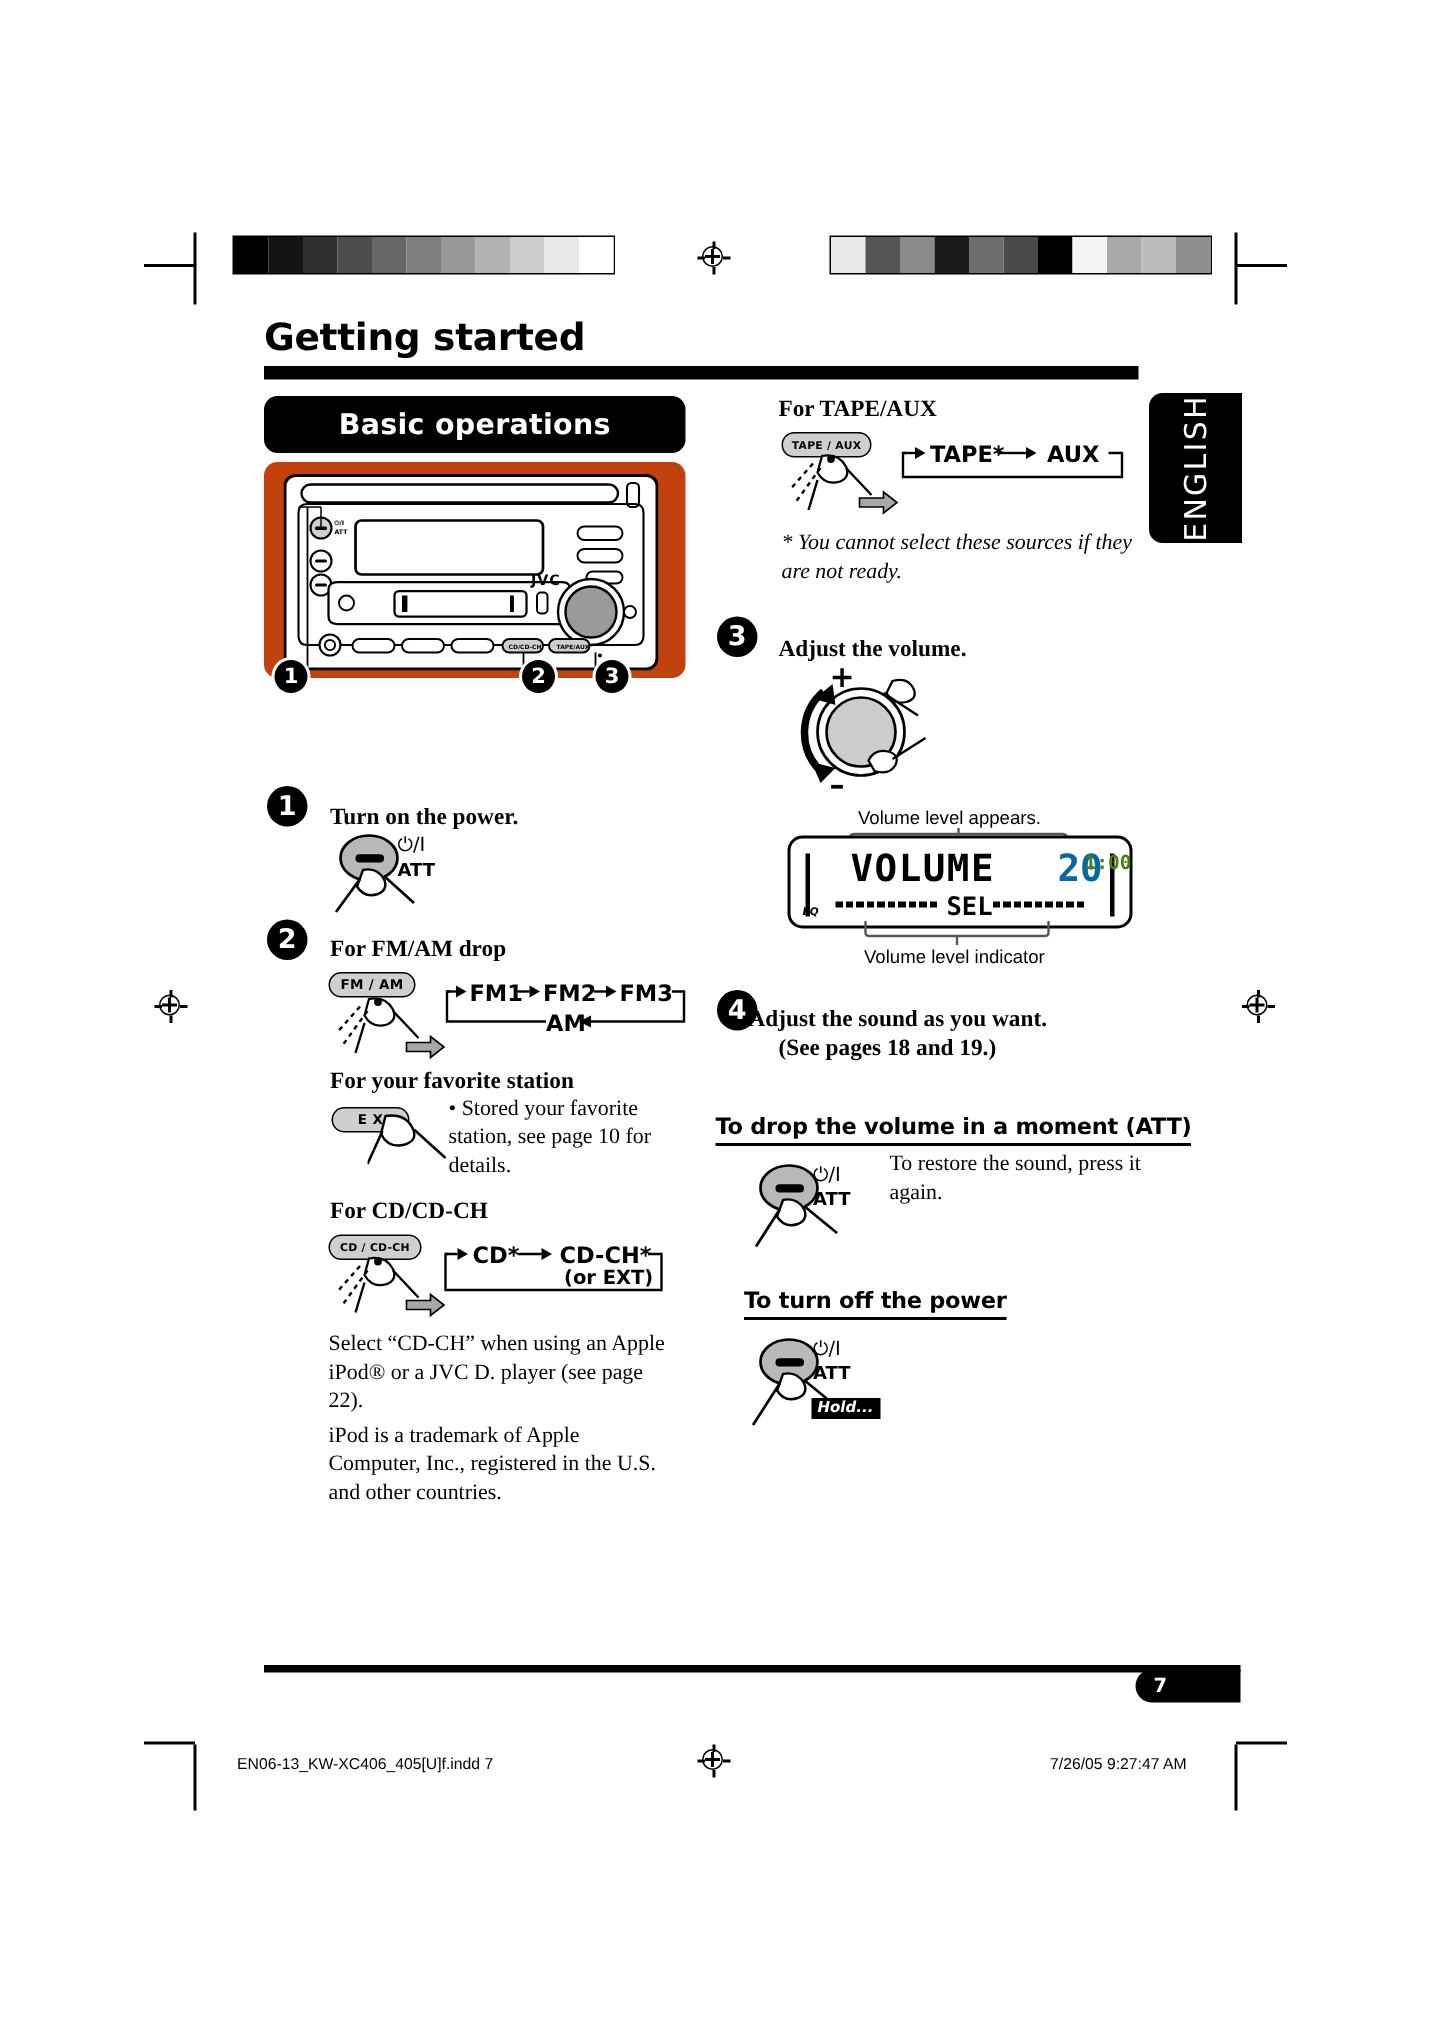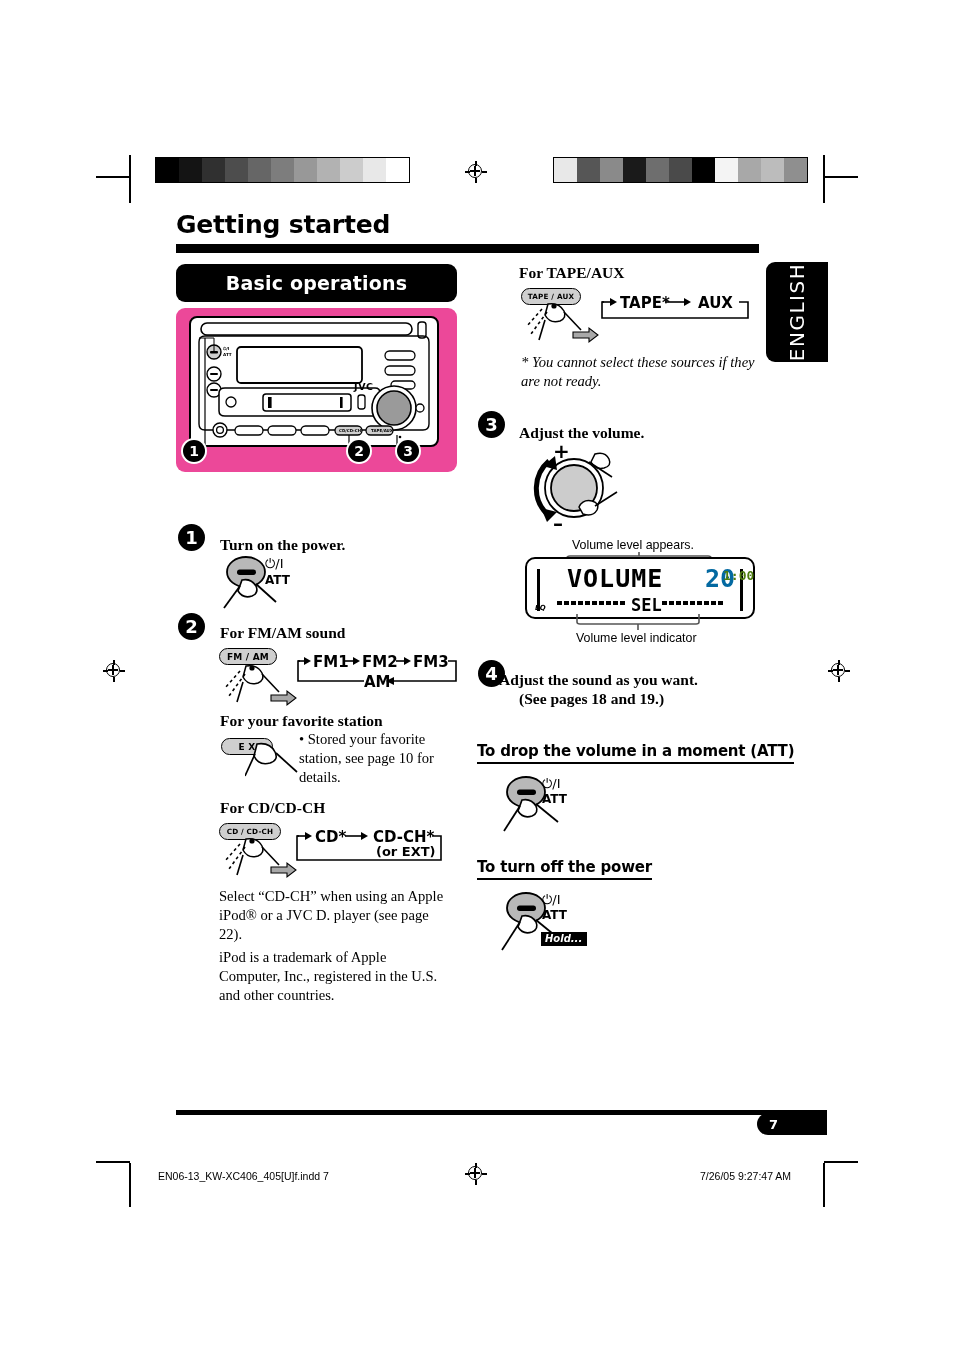--- a/index.html
+++ b/index.html
@@ -72,22 +72,22 @@
     display: flex; align-items: center; justify-content: center;
   }
   .lang-tab span {
     font-family: "DejaVu Sans", sans-serif;
     transform: rotate(-90deg);
     white-space: nowrap; color: #fff; font-size: 20px; letter-spacing: 1.5px;
   }
 
   
   .device-box {
-    position: absolute; left: 176px; top: 308px; width: 281px; height: 164px;
-    background: #ec4899; border-radius: 9px;
+    position: absolute; left: 176px; top: 308px; width: 281px; height: 144px;
+    background: #c2410c; border-radius: 9px;
   }
   .device-face {
     position: absolute; left: 13px; top: 8px; width: 250px; height: 131px;
   }
 
   
   .cnum {
     width: 22px; height: 22px; border-radius: 50%;
     background: #000; color: #fff;
     display: inline-flex; align-items: center; justify-content: center;
@@ -352,21 +352,21 @@
     <ellipse cx="26" cy="16" rx="19" ry="15" fill="#b8b8b8" stroke="#000" stroke-width="1.8"></ellipse>
     <rect x="17" y="13.5" width="19" height="5.5" rx="2.7" fill="#000"></rect>
     <path d="M22 24 q9 -2 14 6 q3 7 -4 10 q-9 3 -14 -5 z" fill="#fff" stroke="#000" stroke-width="1.6"></path>
     <path d="M20 30 L4 52" fill="none" stroke="#000" stroke-width="1.8"></path>
     <path d="M36 28 L56 46" fill="none" stroke="#000" stroke-width="1.8"></path>
   </svg>
   <div style="position:absolute;left:265px;top:556px;font-family:'DejaVu Sans',sans-serif;font-size:13px;font-weight:normal;">⏻/I</div>
   <div style="position:absolute;left:265px;top:573px;font-family:'DejaVu Sans',sans-serif;font-size:12px;font-weight:bold;">ATT</div>
 
   <div class="step-num" style="left:178px;top:613px;">2</div>
-  <div class="b-head" style="left:220px;top:624px;">For FM/AM sound</div>
+  <div class="b-head" style="left:220px;top:624px;">For FM/AM drop</div>
 
   <div class="srcbtn" style="left:219px;top:648px;width:58px;">
     <span>FM / AM</span>
   </div>
   <svg style="position:absolute;left:219px;top:660px;" width="110" height="48" viewBox="0 0 110 48">
     <path d="M27 6 q11 -2 16 7 q3 7 -4 10 q-10 3 -15 -6 z" fill="#fff" stroke="#000" stroke-width="1.5"></path>
     <circle cx="33" cy="8" r="2.6" fill="#000"></circle>
     <path d="M26 14 L10 36" fill="none" stroke="#000" stroke-width="1.6" stroke-dasharray="3 3"></path>
     <path d="M21 11 L6 28" fill="none" stroke="#000" stroke-width="1.6" stroke-dasharray="3 3"></path>
     <path d="M43 14 L60 32" fill="none" stroke="#000" stroke-width="1.6"></path>
@@ -508,22 +508,23 @@
 
   <svg style="position:absolute;left:500px;top:776px;" width="95" height="60" viewBox="0 0 95 60">
     <ellipse cx="26" cy="16" rx="19" ry="15" fill="#b8b8b8" stroke="#000" stroke-width="1.8"></ellipse>
     <rect x="17" y="13.5" width="19" height="5.5" rx="2.7" fill="#000"></rect>
     <path d="M22 24 q9 -2 14 6 q3 7 -4 10 q-9 3 -14 -5 z" fill="#fff" stroke="#000" stroke-width="1.6"></path>
     <path d="M20 30 L4 55" fill="none" stroke="#000" stroke-width="1.8"></path>
     <path d="M36 28 L58 46" fill="none" stroke="#000" stroke-width="1.8"></path>
   </svg>
   <div style="position:absolute;left:542px;top:776px;font-family:'DejaVu Sans',sans-serif;font-size:13px;">⏻/I</div>
   <div style="position:absolute;left:542px;top:792px;font-family:'DejaVu Sans',sans-serif;font-size:12px;font-weight:bold;">ATT</div>
-
-  <div class="ul-head" style="left:477px;top:858px;">To turn off the power</div>
+  <div class="body-text" style="left:593px;top:767px;width:168px;">To restore the sound, press it again.</div>
+
+  <div class="ul-head" style="left:496px;top:858px;">To turn off the power</div>
 
   <svg style="position:absolute;left:500px;top:892px;" width="95" height="62" viewBox="0 0 95 62">
     <ellipse cx="26" cy="16" rx="19" ry="15" fill="#b8b8b8" stroke="#000" stroke-width="1.8"></ellipse>
     <rect x="17" y="13.5" width="19" height="5.5" rx="2.7" fill="#000"></rect>
     <path d="M22 24 q9 -2 14 6 q3 7 -4 10 q-9 3 -14 -5 z" fill="#fff" stroke="#000" stroke-width="1.6"></path>
     <path d="M20 30 L2 58" fill="none" stroke="#000" stroke-width="1.8"></path>
     <path d="M36 28 L58 46" fill="none" stroke="#000" stroke-width="1.8"></path>
   </svg>
   <div style="position:absolute;left:542px;top:892px;font-family:'DejaVu Sans',sans-serif;font-size:13px;">⏻/I</div>
   <div style="position:absolute;left:542px;top:908px;font-family:'DejaVu Sans',sans-serif;font-size:12px;font-weight:bold;">ATT</div>

